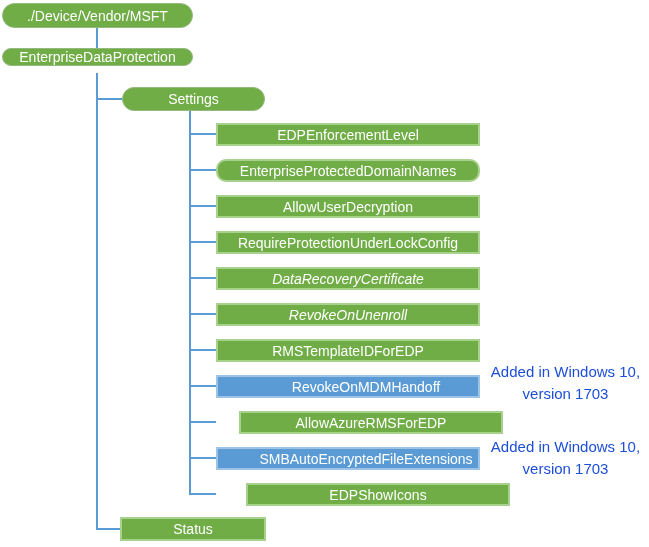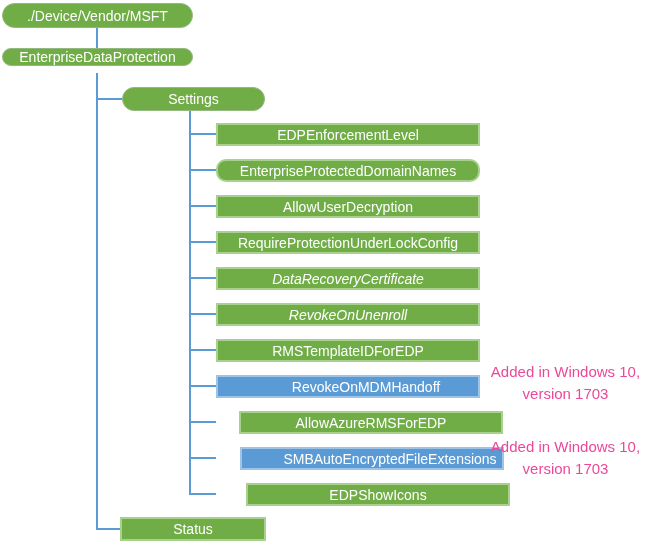--- a/index.html
+++ b/index.html
@@ -42,21 +42,21 @@
     padding-left: 36px;
   }
   .line {
     position: absolute;
     background: #5B9BD5;
   }
   .annotation {
     position: absolute;
     left: 484px;
     width: 163px;
-    color: #ec4899;
+    color: #1d4ed8;
     font-size: 15px;
     line-height: 22px;
     text-align: center;
   }
   
   #node-root      { left: 2px;   top: 3px;   width: 191px; height: 25px; }
   #node-provider  { left: 2px;   top: 48px;  width: 191px; height: 18px; }
   #node-settings  { left: 122px; top: 87px;  width: 143px; height: 24px; }
   #node-status    { left: 120px; top: 517px; width: 146px; height: 24px; }
   .child          { left: 216px; width: 264px; height: 23px; }
@@ -89,21 +89,21 @@
 
   <div class="node rect-green child" style="top:123px;">EDPEnforcementLevel</div>
   <div class="node rect-green child" style="top:159px;border-radius:10px;">EnterpriseProtectedDomainNames</div>
   <div class="node rect-green child" style="top:195px;">AllowUserDecryption</div>
   <div class="node rect-green child" style="top:231px;">RequireProtectionUnderLockConfig</div>
   <div class="node rect-green child" style="top:267px;font-style:italic;">DataRecoveryCertificate</div>
   <div class="node rect-green child" style="top:303px;font-style:italic;">RevokeOnUnenroll</div>
   <div class="node rect-green child" style="top:339px;">RMSTemplateIDForEDP</div>
   <div class="node rect-blue  child" style="top:375px;">RevokeOnMDMHandoff</div>
   <div class="node rect-green child" style="top:411px;margin-left:23px;">AllowAzureRMSForEDP</div>
-  <div class="node rect-blue  child" style="top:447px;margin-left:24px;">SMBAutoEncryptedFileExtensions</div>
+  <div class="node rect-blue  child" style="top:447px;">SMBAutoEncryptedFileExtensions</div>
   <div class="node rect-green child" style="top:483px;margin-left:30px;">EDPShowIcons</div>
 
   <div class="node rect-green" id="node-status">Status</div>
 
   <div class="annotation" style="top:361px;">Added in Windows 10, version 1703</div>
   <div class="annotation" style="top:436px;">Added in Windows 10, version 1703</div>
 
 </div>
 
 </body></html>

